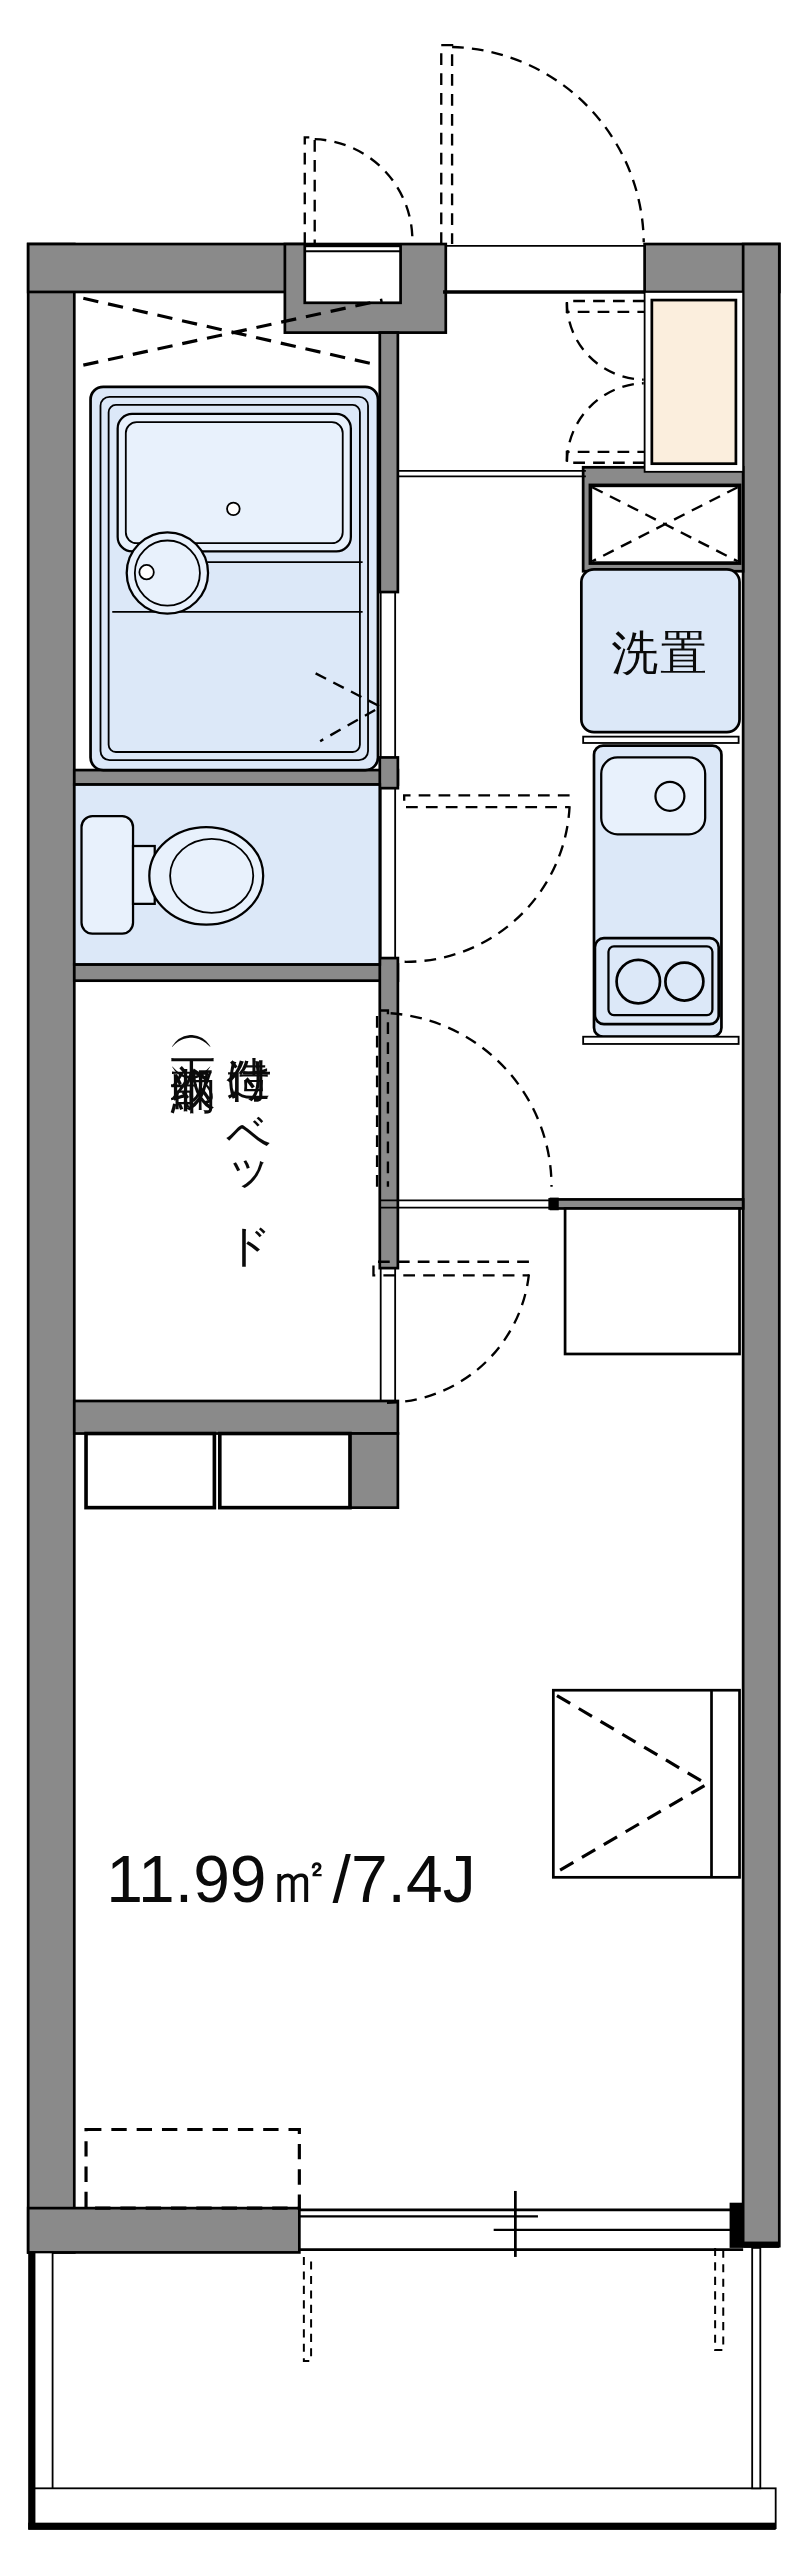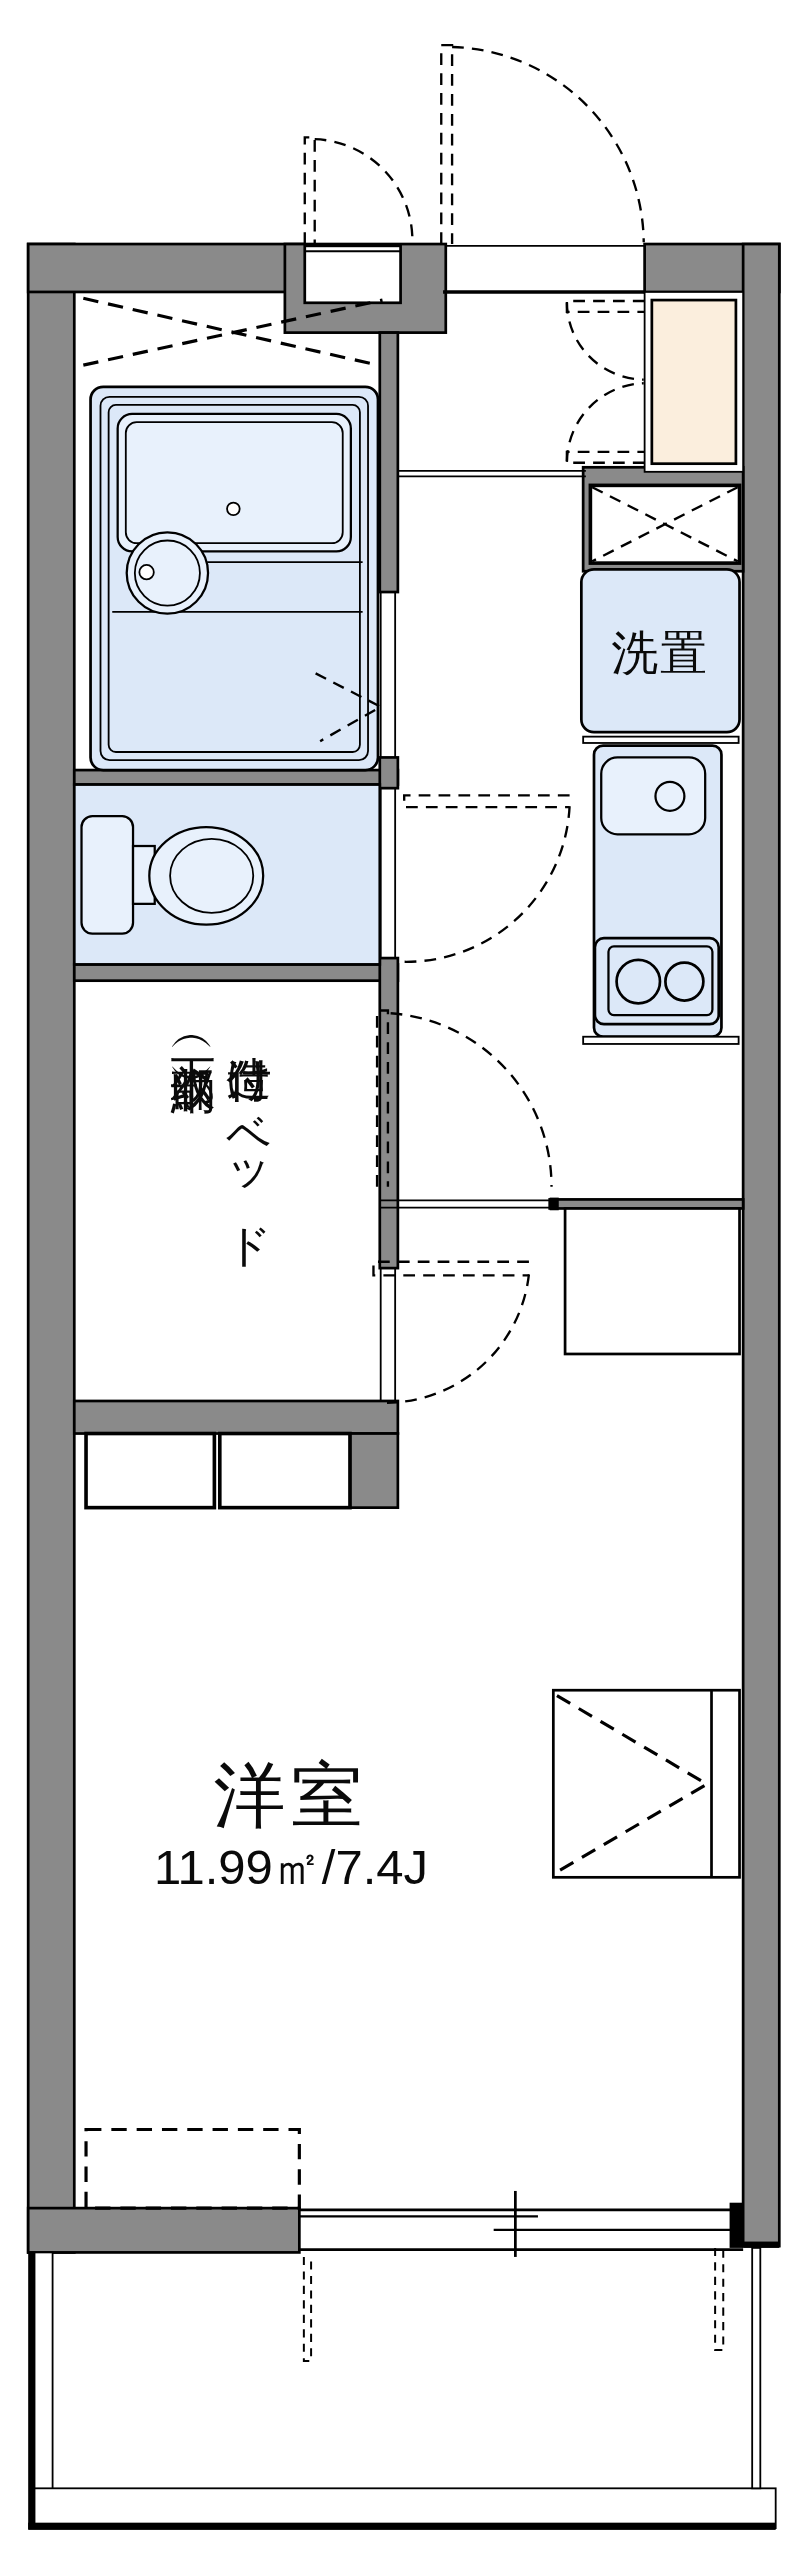--- a/index.html
+++ b/index.html
@@ -28,21 +28,21 @@
   .dsh {fill:none;stroke:#000;stroke-width:3.5;stroke-dasharray:17 11;}
   .dd  {fill:none;stroke:#000;stroke-width:2.6;stroke-dasharray:13 9;}
   .du  {fill:none;stroke:#000;stroke-width:2.2;stroke-dasharray:9 7;}
   
   .lbl{position:absolute;color:#0a0a0a;text-align:center;white-space:nowrap;}
   .lbl-washer{left:581px;top:622px;width:158px;font-size:47px;letter-spacing:1.8px;}
   .lbl-bed{left:154px;top:1021px;width:123px;height:398px;
            writing-mode:vertical-rl;text-orientation:mixed;
            font-size:45px;line-height:56px;letter-spacing:3.6px;text-align:left;}
   .lbl-room{left:74px;top:1748px;width:434px;font-size:72px;letter-spacing:5.4px;}
-  .lbl-size{left:74px;top:1835px;width:434px;font-size:49px;}
+  .lbl-size{left:74px;top:1835px;width:434px;font-size:66px;}
   .lbl-aircon{left:86px;top:2146px;width:213px;font-size:36px;letter-spacing:0.9px;}
 </style>
 </head>
 <body>
 
 <div class="plan">
 
   <svg width="812" height="2576" viewBox="0 0 898 2850">
 
     <g>
@@ -189,16 +189,15 @@
     </g>
   </svg>
 
   <div class="lbl lbl-washer">洗置</div>
 
   <div class="lbl lbl-bed">
     <div>造付けベッド</div>
     <div>（下部収納）</div>
   </div>
 
-  <div class="lbl lbl-room">洋室</div>
   <div class="lbl lbl-size">11.99㎡/7.4J</div>
 </div>
 
 
 </body></html>

